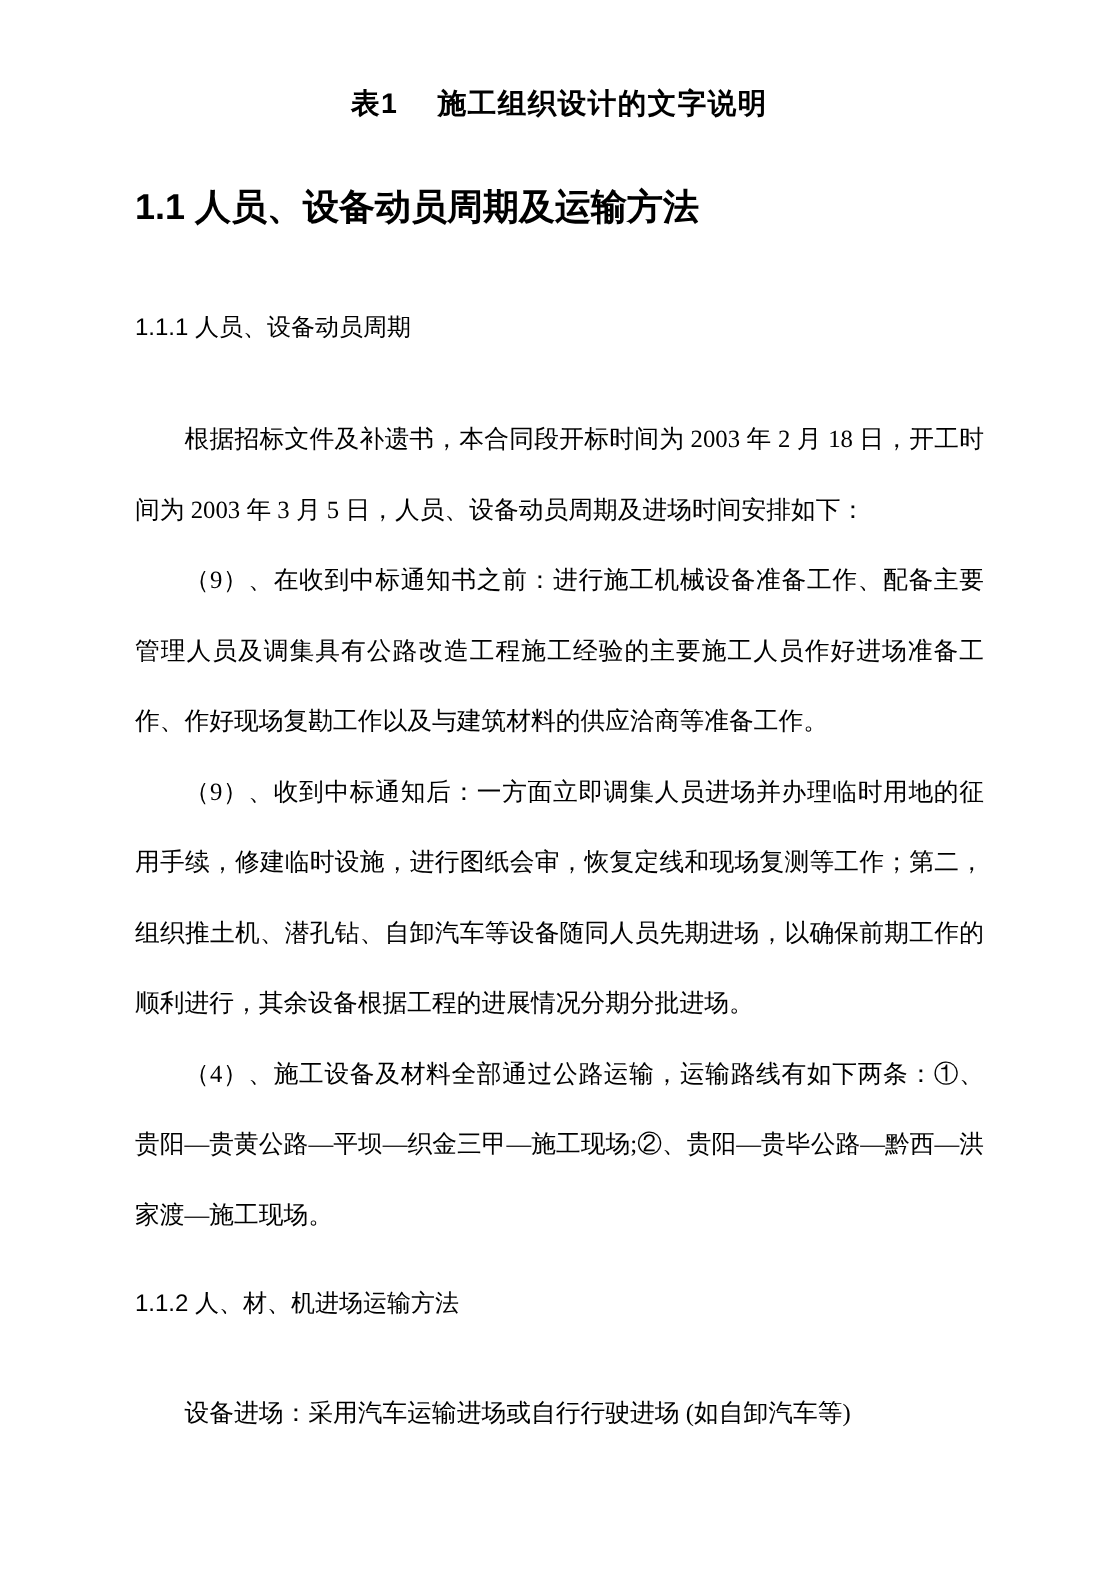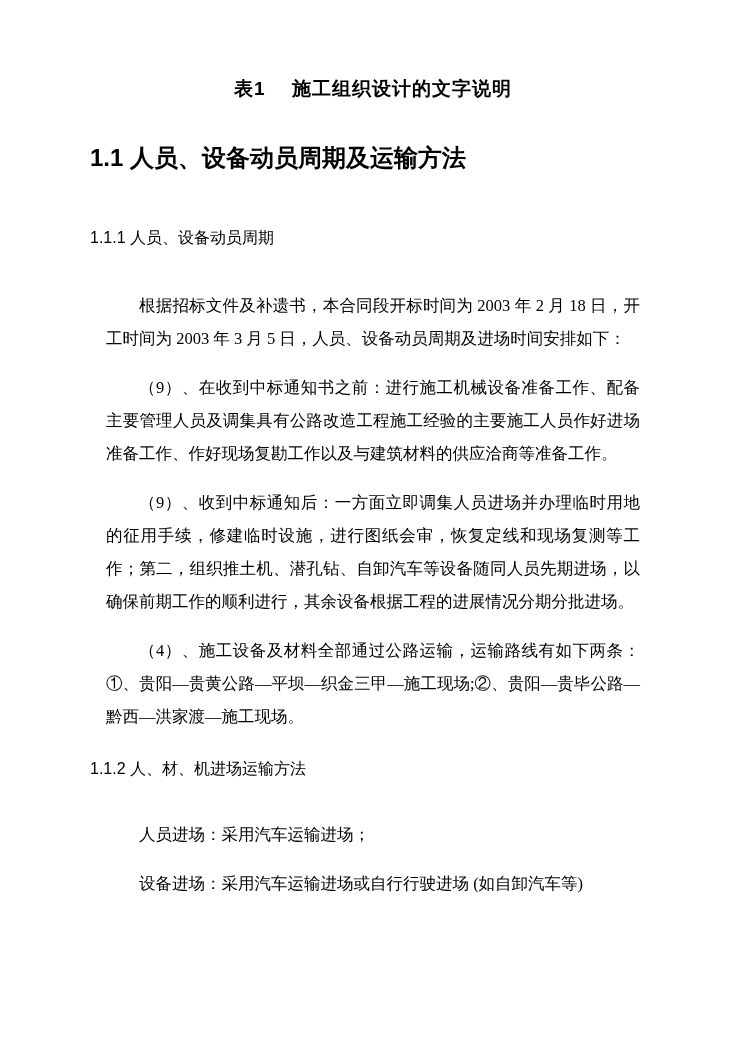--- a/index.html
+++ b/index.html
@@ -10,21 +10,21 @@
   body {
     width: 744px;
     height: 1052px;
     color: #000000;
     font-family: "Liberation Serif", "DejaVu Serif", serif;
   }
   .page {
     box-sizing: border-box;
     width: 744px;
     height: 1052px;
-    padding: 76px 88px 0 90px;
+    padding: 56px 88px 0 90px;
     background: #ffffff;
     overflow: hidden;
   }
   .doc-title {
     font-family: "Liberation Sans", "DejaVu Sans", sans-serif;
     font-weight: bold;
     font-size: 19px;
     text-align: center;
     margin: 0 0 40px 0;
     letter-spacing: 1px;
@@ -40,22 +40,22 @@
     font-weight: normal;
     font-size: 16px;
     margin: 0 0 40px 0;
   }
   .heading-l3.mid {
     margin: 26px 0 38px 0;
   }
   p.body-para {
     font-family: "Liberation Serif", "DejaVu Serif", serif;
     font-size: 16.5px;
-    line-height: 33px;
-    margin: 16px;
+    line-height: 47px;
+    margin: 0;
     text-align: justify;
     text-indent: 2em;
     word-break: break-all;
   }
 </style>
 </head>
 <body>
 
 <div class="page">
 
@@ -68,17 +68,16 @@
   <div>
     <p class="body-para">根据招标文件及补遗书，本合同段开标时间为 2003 年 2 月 18 日，开工时间为 2003 年 3 月 5 日，人员、设备动员周期及进场时间安排如下：</p>
     <p class="body-para">（9）、在收到中标通知书之前：进行施工机械设备准备工作、配备主要管理人员及调集具有公路改造工程施工经验的主要施工人员作好进场准备工作、作好现场复勘工作以及与建筑材料的供应洽商等准备工作。</p>
     <p class="body-para">（9）、收到中标通知后：一方面立即调集人员进场并办理临时用地的征用手续，修建临时设施，进行图纸会审，恢复定线和现场复测等工作；第二，组织推土机、潜孔钻、自卸汽车等设备随同人员先期进场，以确保前期工作的顺利进行，其余设备根据工程的进展情况分期分批进场。</p>
     <p class="body-para">（4）、施工设备及材料全部通过公路运输，运输路线有如下两条：①、贵阳—贵黄公路—平坝—织金三甲—施工现场;②、贵阳—贵毕公路—黔西—洪家渡—施工现场。</p>
   </div>
 
   <div class="heading-l3 mid">1.1.2 人、材、机进场运输方法</div>
 
   <div>
-    <p class="body-para">人员进场：采用汽车运输进场；</p>
     <p class="body-para">设备进场：采用汽车运输进场或自行行驶进场 (如自卸汽车等)</p>
   </div>
 
 </div>
 
 </body></html>

